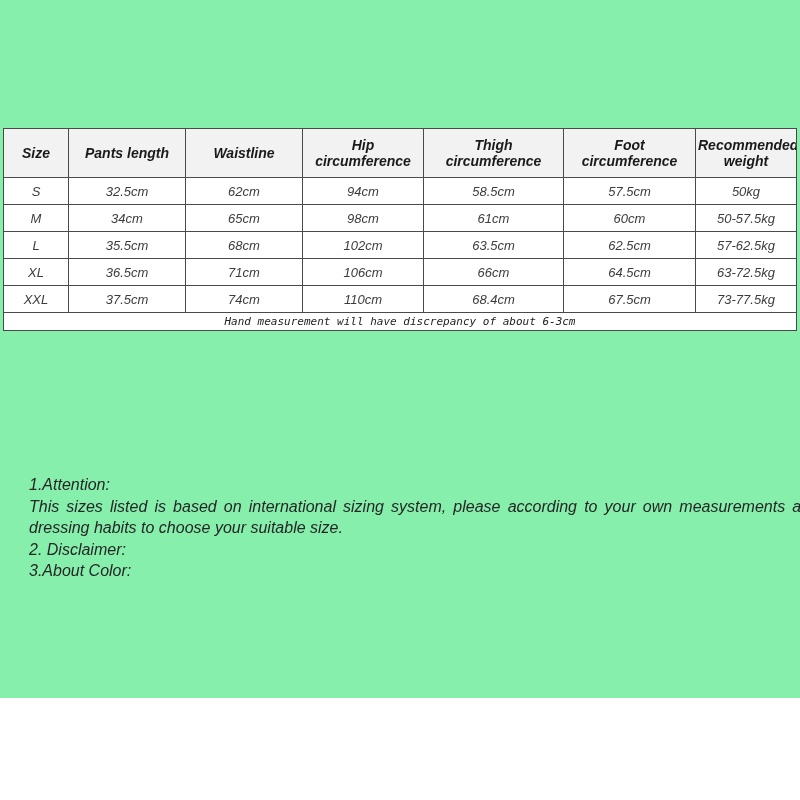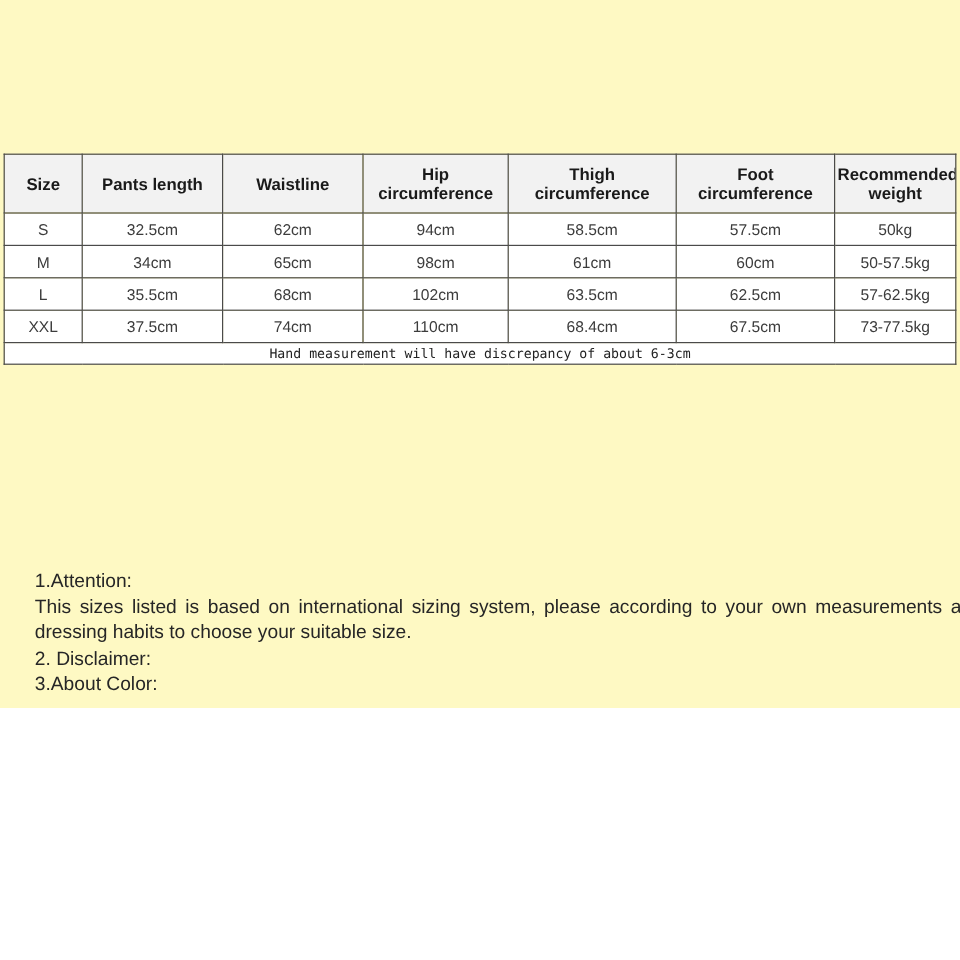--- a/index.html
+++ b/index.html
@@ -3,24 +3,25 @@
 <meta charset="utf-8">
 <style>
   html, body {
     margin: 0;
     padding: 0;
     background: #ffffff;
   }
   .sheet {
     position: relative;
     width: 800px;
-    height: 590px;
-    background: #fef9c3;
+    height: 698px;
+    background: #86efac;
     overflow: hidden;
     font-family: "Liberation Sans", sans-serif;
+    font-style: italic;
   }
   table.size-chart {
     position: absolute;
     left: 3px;
     top: 128px;
     width: 793px;
     border-collapse: collapse;
     table-layout: fixed;
   }
   table.size-chart th,
@@ -115,20 +116,29 @@
       <tr>
         <td>L</td>
         <td>35.5cm</td>
         <td>68cm</td>
         <td>102cm</td>
         <td>63.5cm</td>
         <td>62.5cm</td>
         <td>57-62.5kg</td>
       </tr>
       <tr>
+        <td>XL</td>
+        <td>36.5cm</td>
+        <td>71cm</td>
+        <td>106cm</td>
+        <td>66cm</td>
+        <td>64.5cm</td>
+        <td>63-72.5kg</td>
+      </tr>
+      <tr>
         <td>XXL</td>
         <td>37.5cm</td>
         <td>74cm</td>
         <td>110cm</td>
         <td>68.4cm</td>
         <td>67.5cm</td>
         <td>73-77.5kg</td>
       </tr>
       <tr>
         <td class="note" colspan="7">Hand measurement will have discrepancy of about 6-3cm</td>

